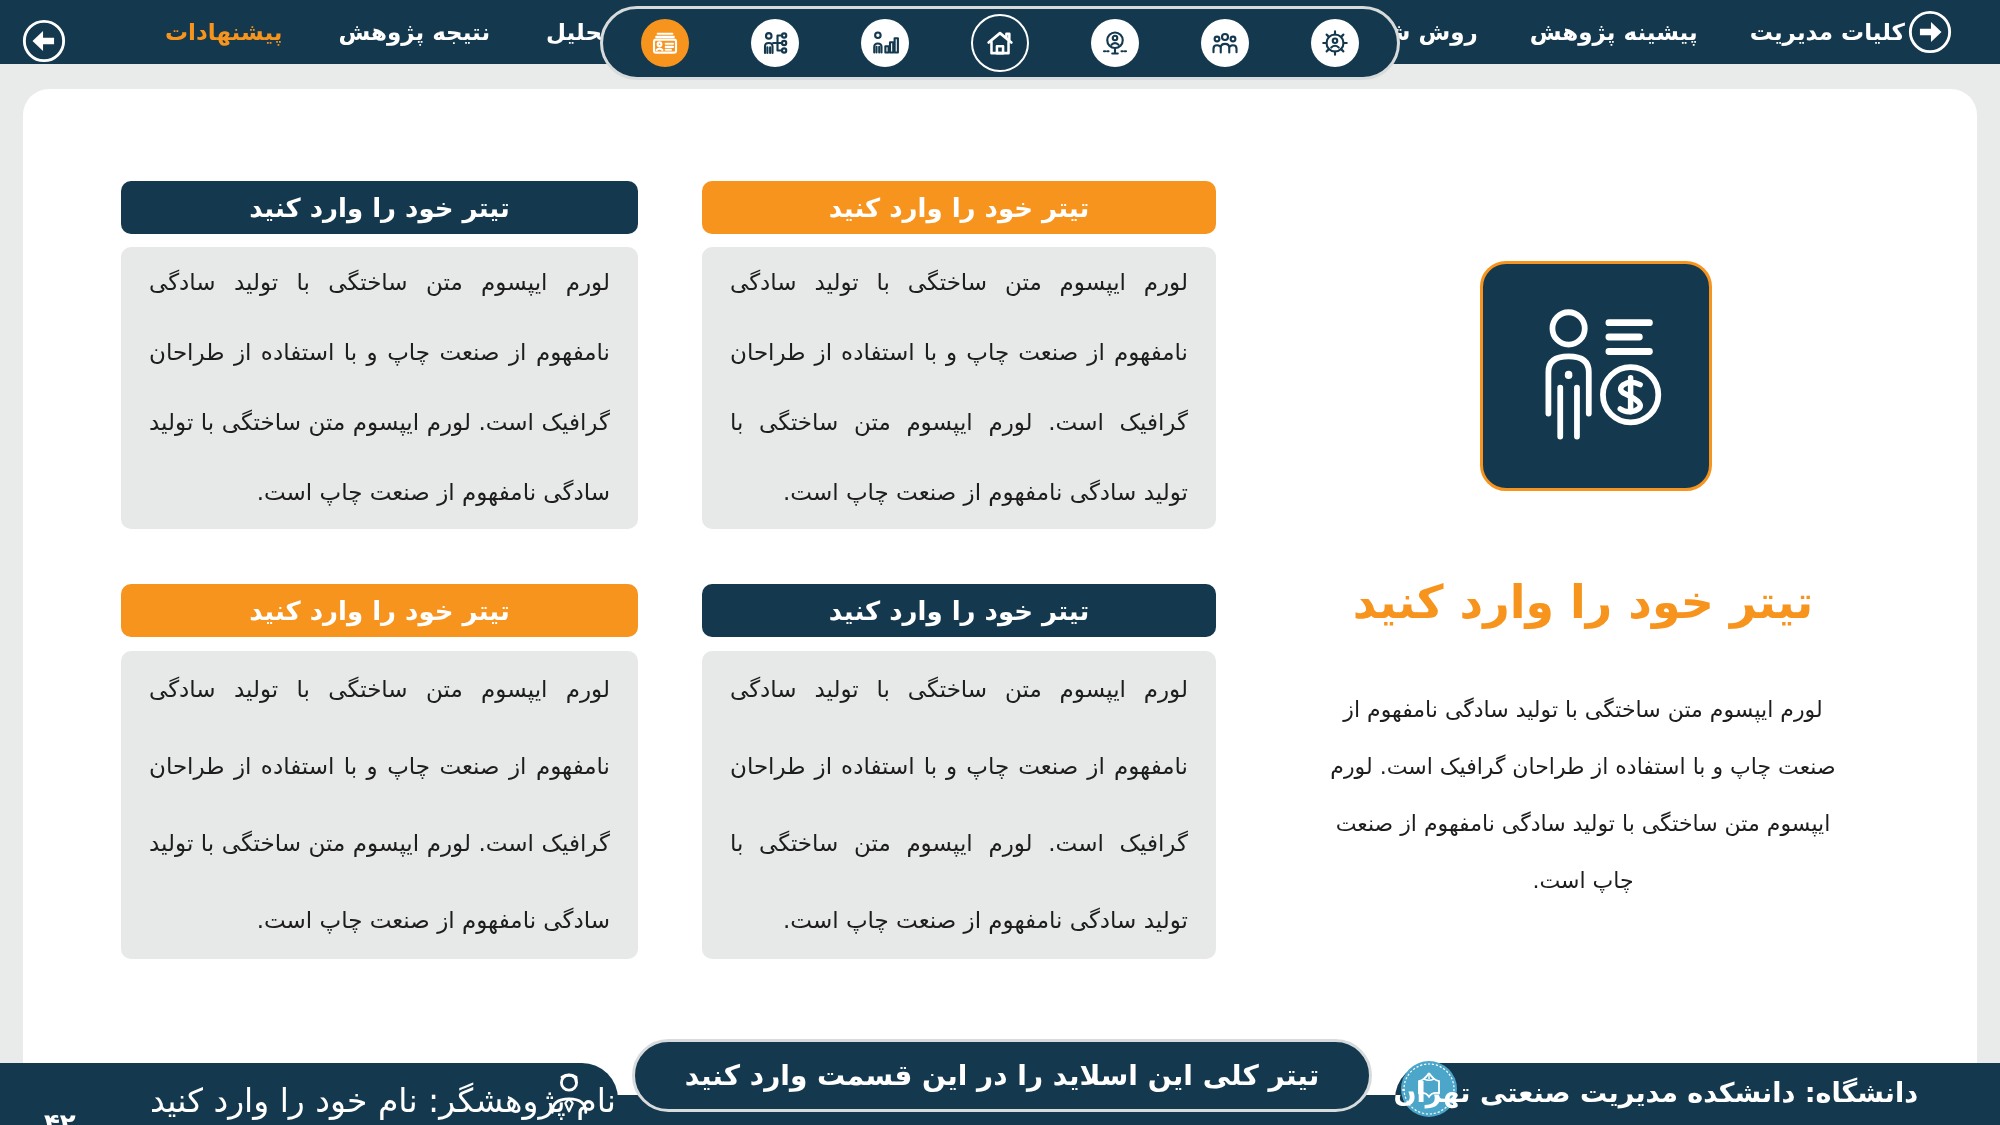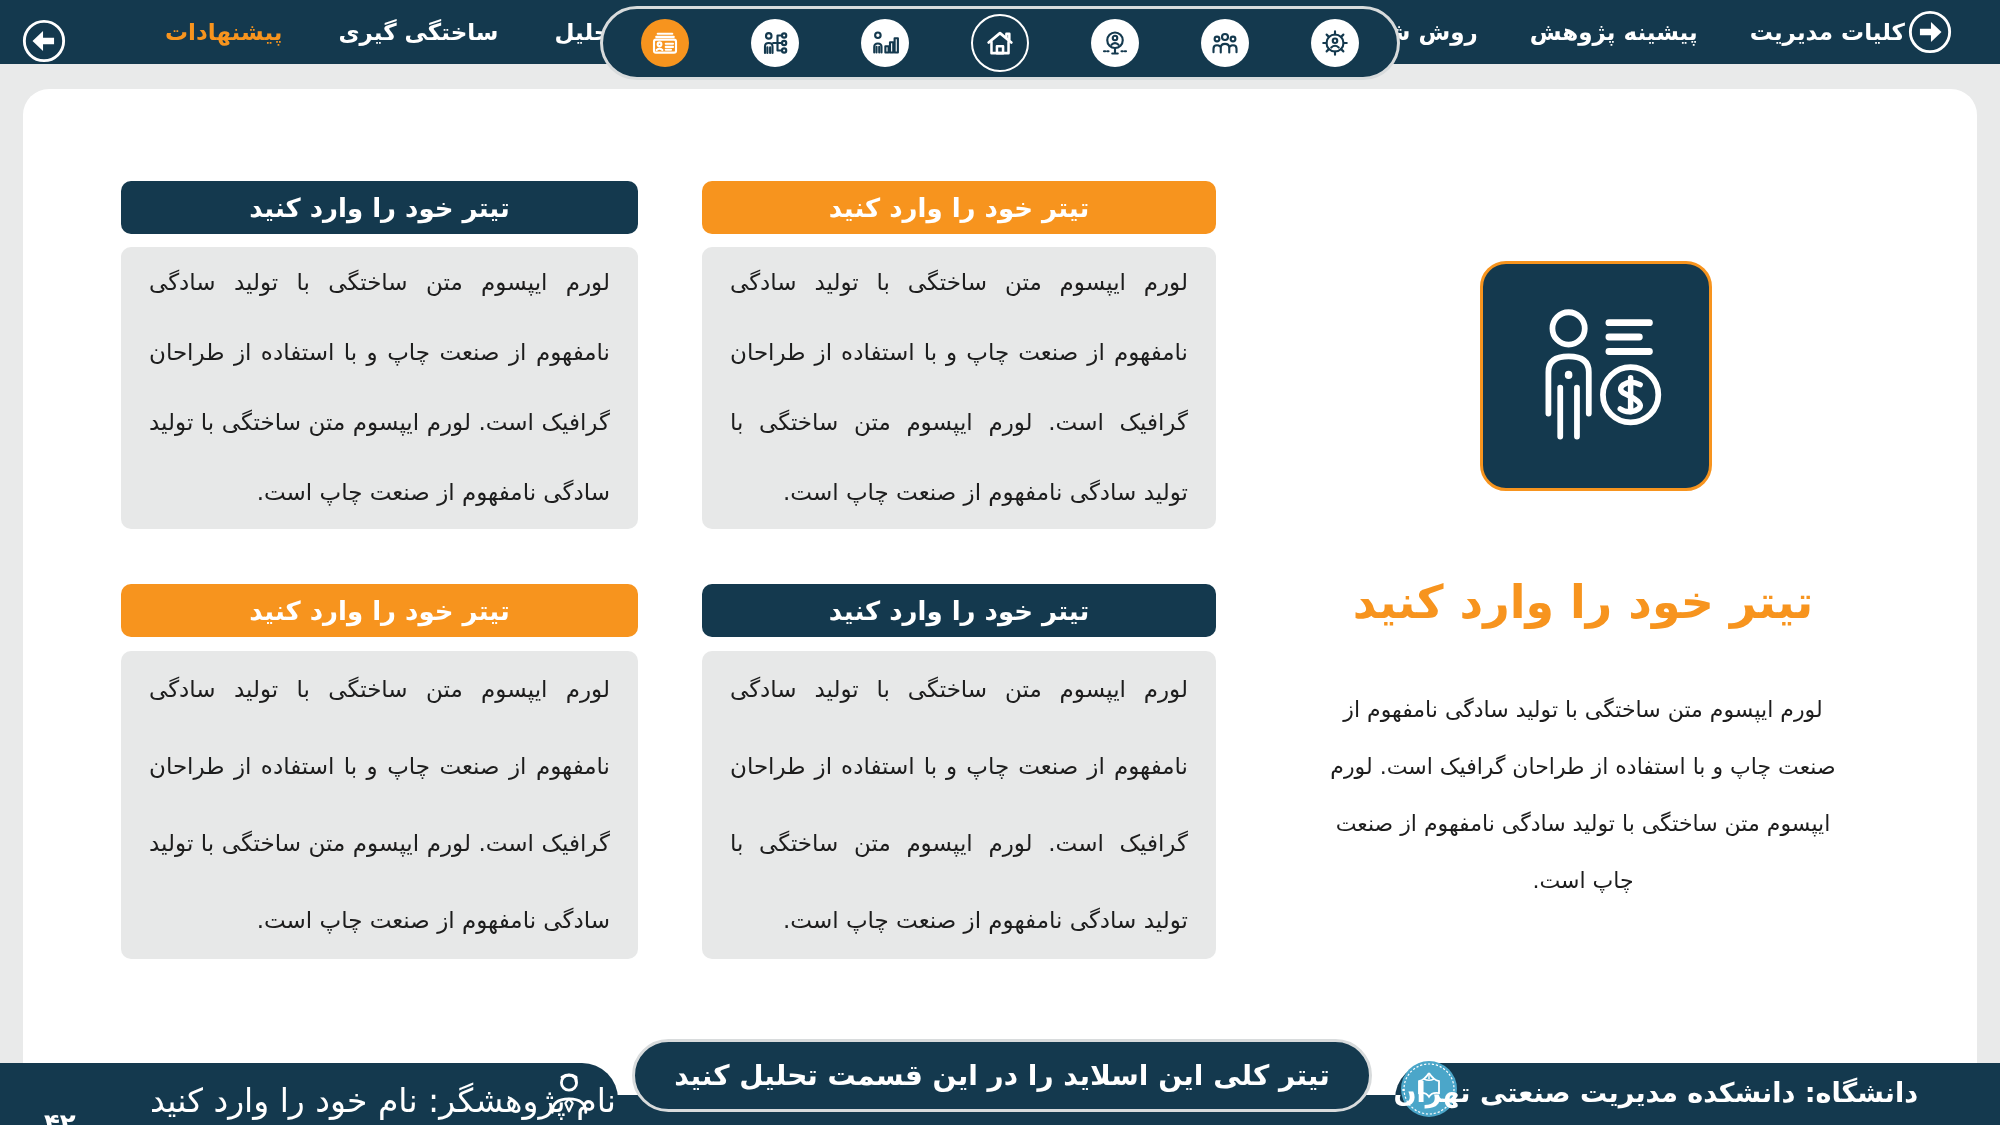--- a/index.html
+++ b/index.html
@@ -74,21 +74,21 @@
   <div class="topbar"></div>
 
   <div class="nav-group nav-right">
     <span class="nav-item">کلیات مدیریت</span>
     <span class="nav-item">پیشینه پژوهش</span>
     <span class="nav-item">روش شناسی</span>
   </div>
 
   <div class="nav-group nav-left">
     <span class="nav-item">تجزیه و تحلیل</span>
-    <span class="nav-item">ساختگی گیری</span>
+    <span class="nav-item">نتیجه پژوهش</span>
     <span class="nav-item active">پیشنهادات</span>
   </div>
 
   <div class="arrow-btn arrow-next">
     <svg width="46" height="46" viewBox="0 0 48 48">
       <circle cx="24" cy="24" r="20.5" fill="none" stroke="#FFFFFF" stroke-width="3"></circle>
       <path d="M13.5 20.5 h11.5 v-7 l11 10.5 -11 10.5 v-7 H13.5 z" fill="#FFFFFF"></path>
     </svg>
   </div>
 
@@ -215,21 +215,21 @@
       </svg>
     </div>
     <div class="feature-title">تیتر خود را وارد کنید</div>
     <div class="feature-body">لورم ایپسوم متن ساختگی با تولید سادگی نامفهوم از صنعت چاپ و با استفاده از طراحان گرافیک است. لورم ایپسوم متن ساختگی با تولید سادگی نامفهوم از صنعت چاپ است.</div>
   </div>
 
   <div class="foot-seg seg-left"></div>
   <div class="foot-seg seg-right"></div>
   <div class="foot-seg seg-mid"></div>
 
-  <div class="foot-pill">تیتر کلی این اسلاید را در این قسمت تحلیل کنید</div>
+  <div class="foot-pill">تیتر کلی این اسلاید را در این قسمت وارد کنید</div>
 
   <div class="uni-logo">
     <svg width="60" height="60" viewBox="0 0 60 60">
       <circle cx="30" cy="30" r="28" fill="#4BA6C9"></circle>
       <circle cx="30" cy="30" r="25" fill="none" stroke="#FFFFFF" stroke-width="1.2" stroke-dasharray="2.2 1.8"></circle>
       <path d="M30 14 q-4.5 7-10 8.2 v12 q7-1.2 10 3.6 q3-4.8 10-3.6 v-12 q-5.5-1.2-10-8.2" fill="none" stroke="#FFFFFF" stroke-width="1.8"></path>
       <path d="M25 20 q5 2.5 10 0 M30 15.5 V20" fill="none" stroke="#FFFFFF" stroke-width="1.4"></path>
     </svg>
   </div>
   <div class="uni-text">دانشگاه: دانشکده مدیریت صنعتی تهران</div>

